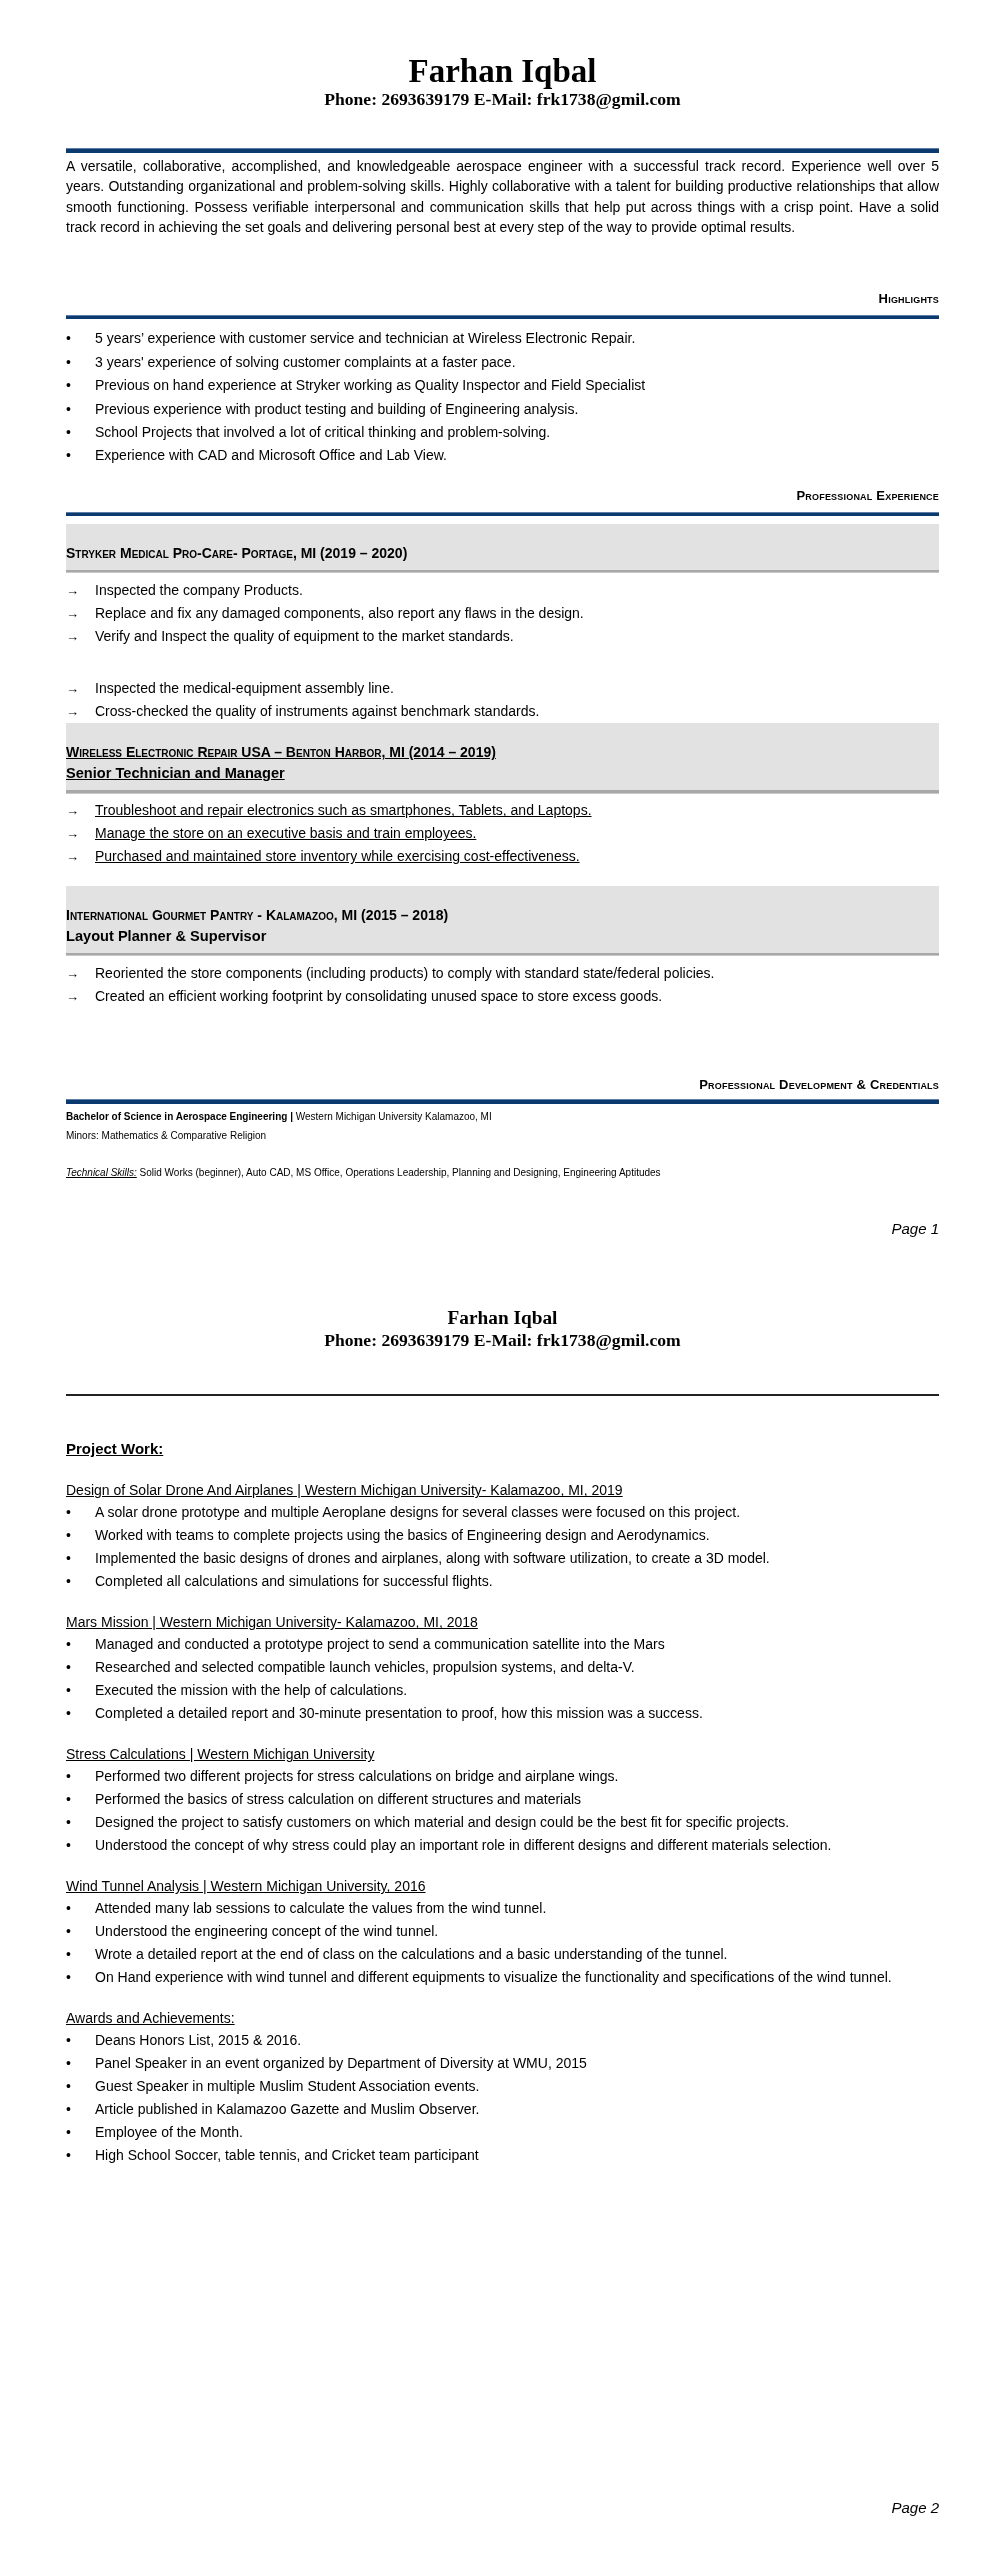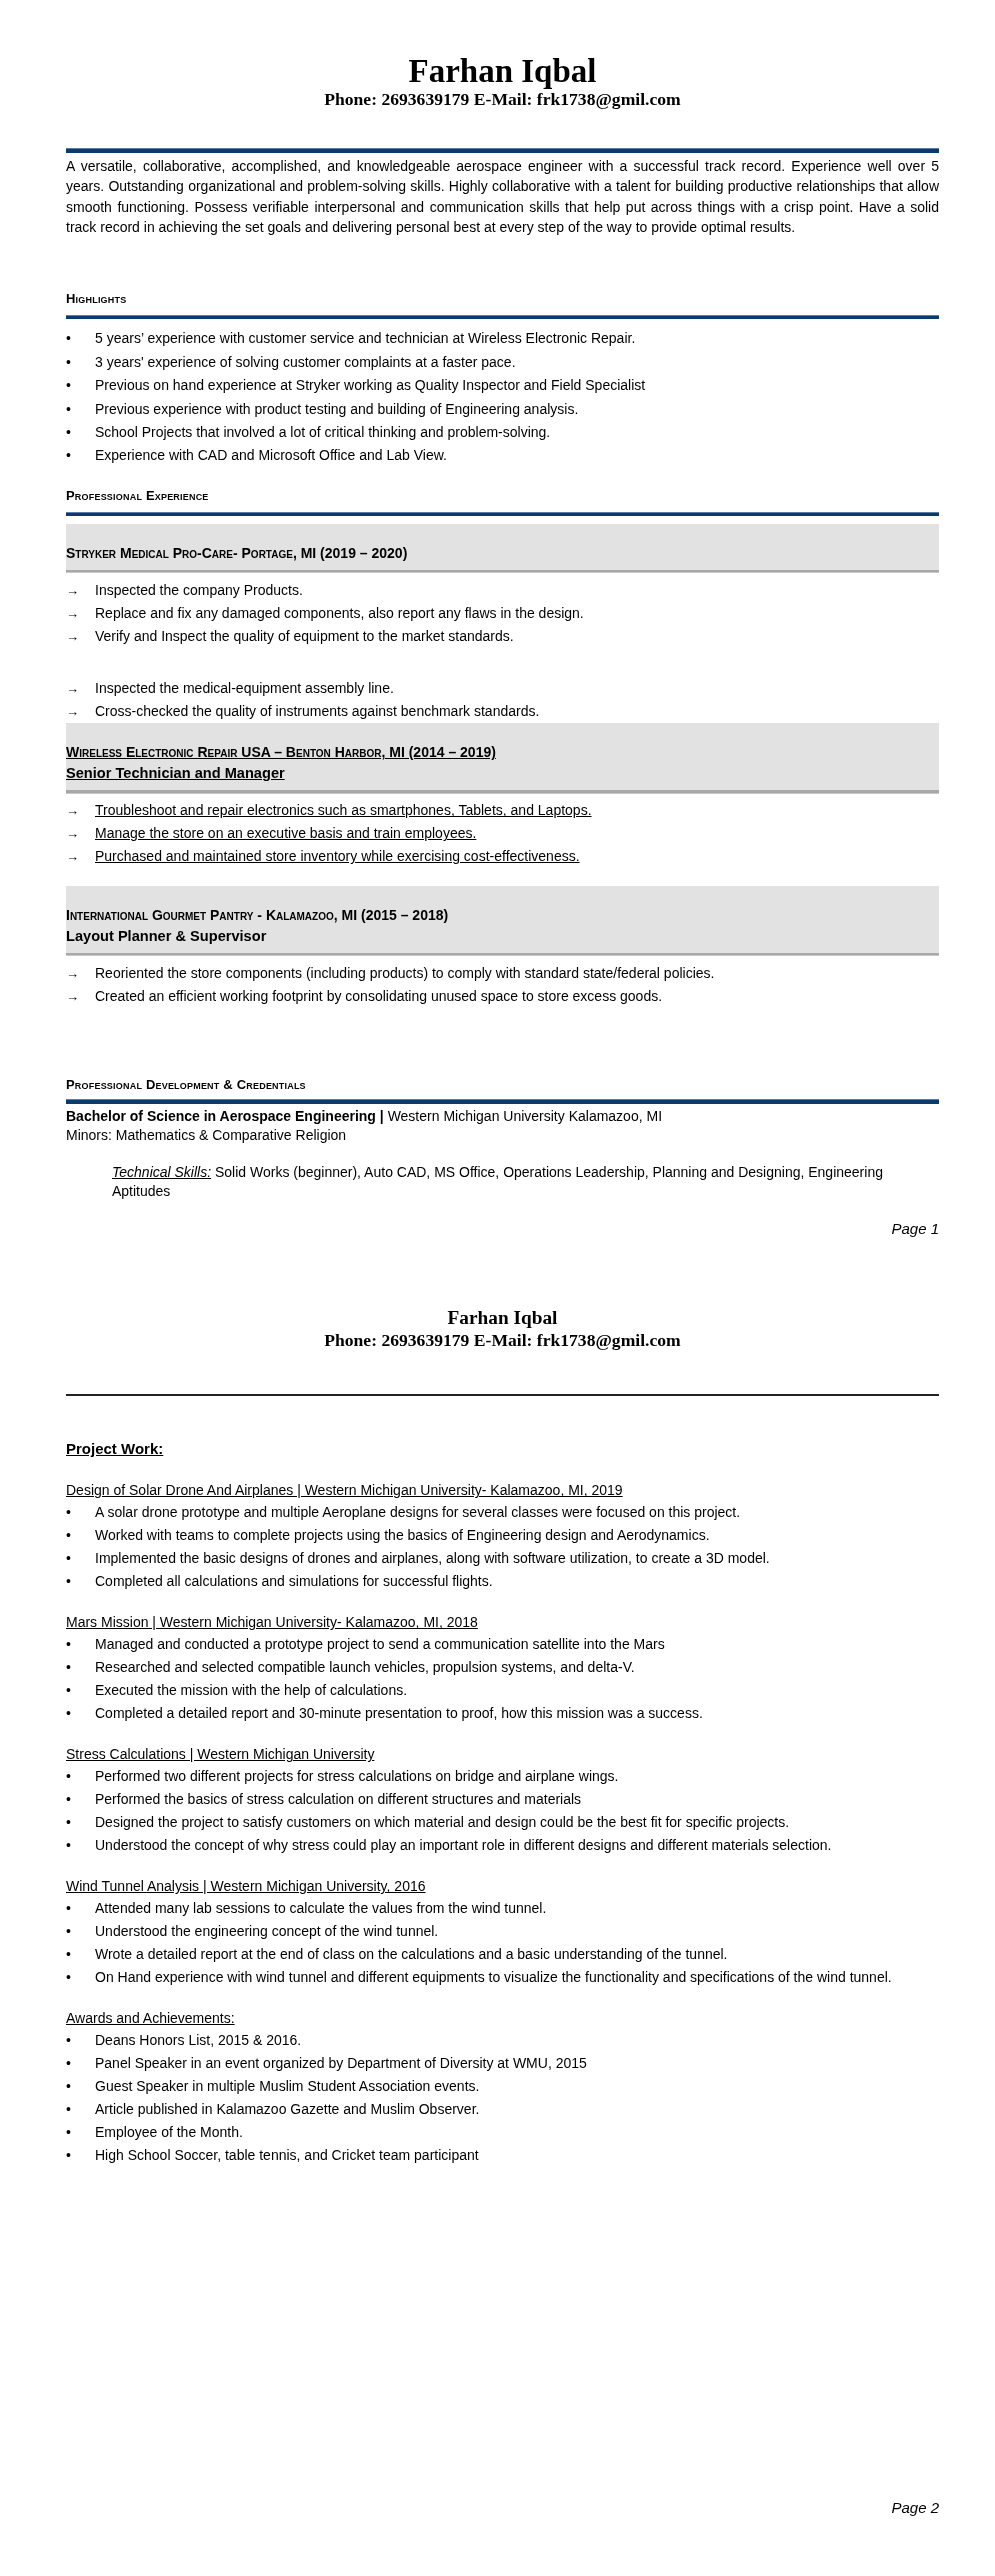--- a/index.html
+++ b/index.html
@@ -8,35 +8,35 @@
   #page1 { top:0; height:1288px; }
   #page2 { top:1288px; height:1288px; }
 
   .serif { font-family:"Liberation Serif", serif; }
   .hdr-name { text-align:center; font-weight:bold; font-size:33px; line-height:36px; margin:0; }
   .hdr-line { text-align:center; font-weight:bold; font-size:17.6px; line-height:20px; margin:0; }
 
   .rule-blue { height:3.5px; background:#0b3a6e; border-top:0.6px solid #5c7ea6; }
   .summary { font-size:14px; line-height:20.5px; text-align:justify; margin:3.5px 0 0 0; }
 
-  .sec-title { text-align:left; font-weight:bold; font-size:13px; font-variant:small-caps; letter-spacing:0.2px; margin:0; line-height:17.6px; }
+  .sec-title { text-align:right; font-weight:bold; font-size:13px; font-variant:small-caps; letter-spacing:0.2px; margin:0; line-height:17.6px; }
 
   ul.bul { list-style:none; padding:0; margin:0; }
   ul.bul li { position:relative; padding-left:29px; font-size:14px; line-height:23.4px; }
   ul.bul li .mark { position:absolute; left:0; top:0; width:17.6px; text-align:left; }
   ul.bul.tight li { line-height:23px; }
   ul.bul li.wrap { text-align:justify; line-height:23px; }
 
   .job-box { background:#e2e2e2; padding:19px 0 0 0; }
   .job-company { font-weight:bold; font-size:14px; line-height:21px; font-variant:small-caps; margin:0; }
   .job-title { font-weight:bold; font-size:14.6px; line-height:21px; margin:0; }
   .job-rule { height:2.3px; background:#a8a8a8; margin:5.9px 0 5.9px 0; border-bottom:0.6px solid #c8c8c8; }
   .arrow { font-size:13px; }
 
-  .edu { font-size:14px; line-height:19px; margin:0; }
+  .edu { font-size:10px; line-height:19px; margin:0; }
   .page-num { position:absolute; right:0; font-style:italic; font-size:15px; }
 
   .proj-heading { text-decoration:underline; font-size:14px; line-height:21px; margin:0; }
   .pw-title { font-weight:bold; text-decoration:underline; font-size:15px; margin:0; }
   .rule-black { height:1.8px; background:#222; }
 </style>
 </head>
 <body>
 
 <div id="page1" class="page">
@@ -112,21 +112,21 @@
     </div>
   </div>
 
   <div style="position:absolute; top:1076px; left:0; width:873px;">
     <h2 class="sec-title">Professional Development &amp; Credentials</h2>
     <div class="rule-blue" style="margin-top:5.9px;"></div>
     <p class="edu" style="margin-top:3.5px;">
       <b>Bachelor of Science in Aerospace Engineering</b><b> | </b><span>Western Michigan University Kalamazoo, MI</span>
     </p>
     <p class="edu">Minors: Mathematics &amp; Comparative Religion</p>
-    <p class="edu" style="margin-top:17.6px;margin-left:46px;">
+    <p class="edu" style="margin-top:17.6px;">
       <i style="text-decoration:underline;">Technical Skills:</i><span> Solid Works (beginner), Auto CAD, MS Office, Operations Leadership, Planning and Designing, Engineering Aptitudes</span>
     </p>
   </div>
 
   <div class="page-num" style="top:1220px;">Page 1</div>
 </div>
 
 <div id="page2" class="page">
 
   <div style="position:absolute; top:17.6px; left:0; width:873px;">

